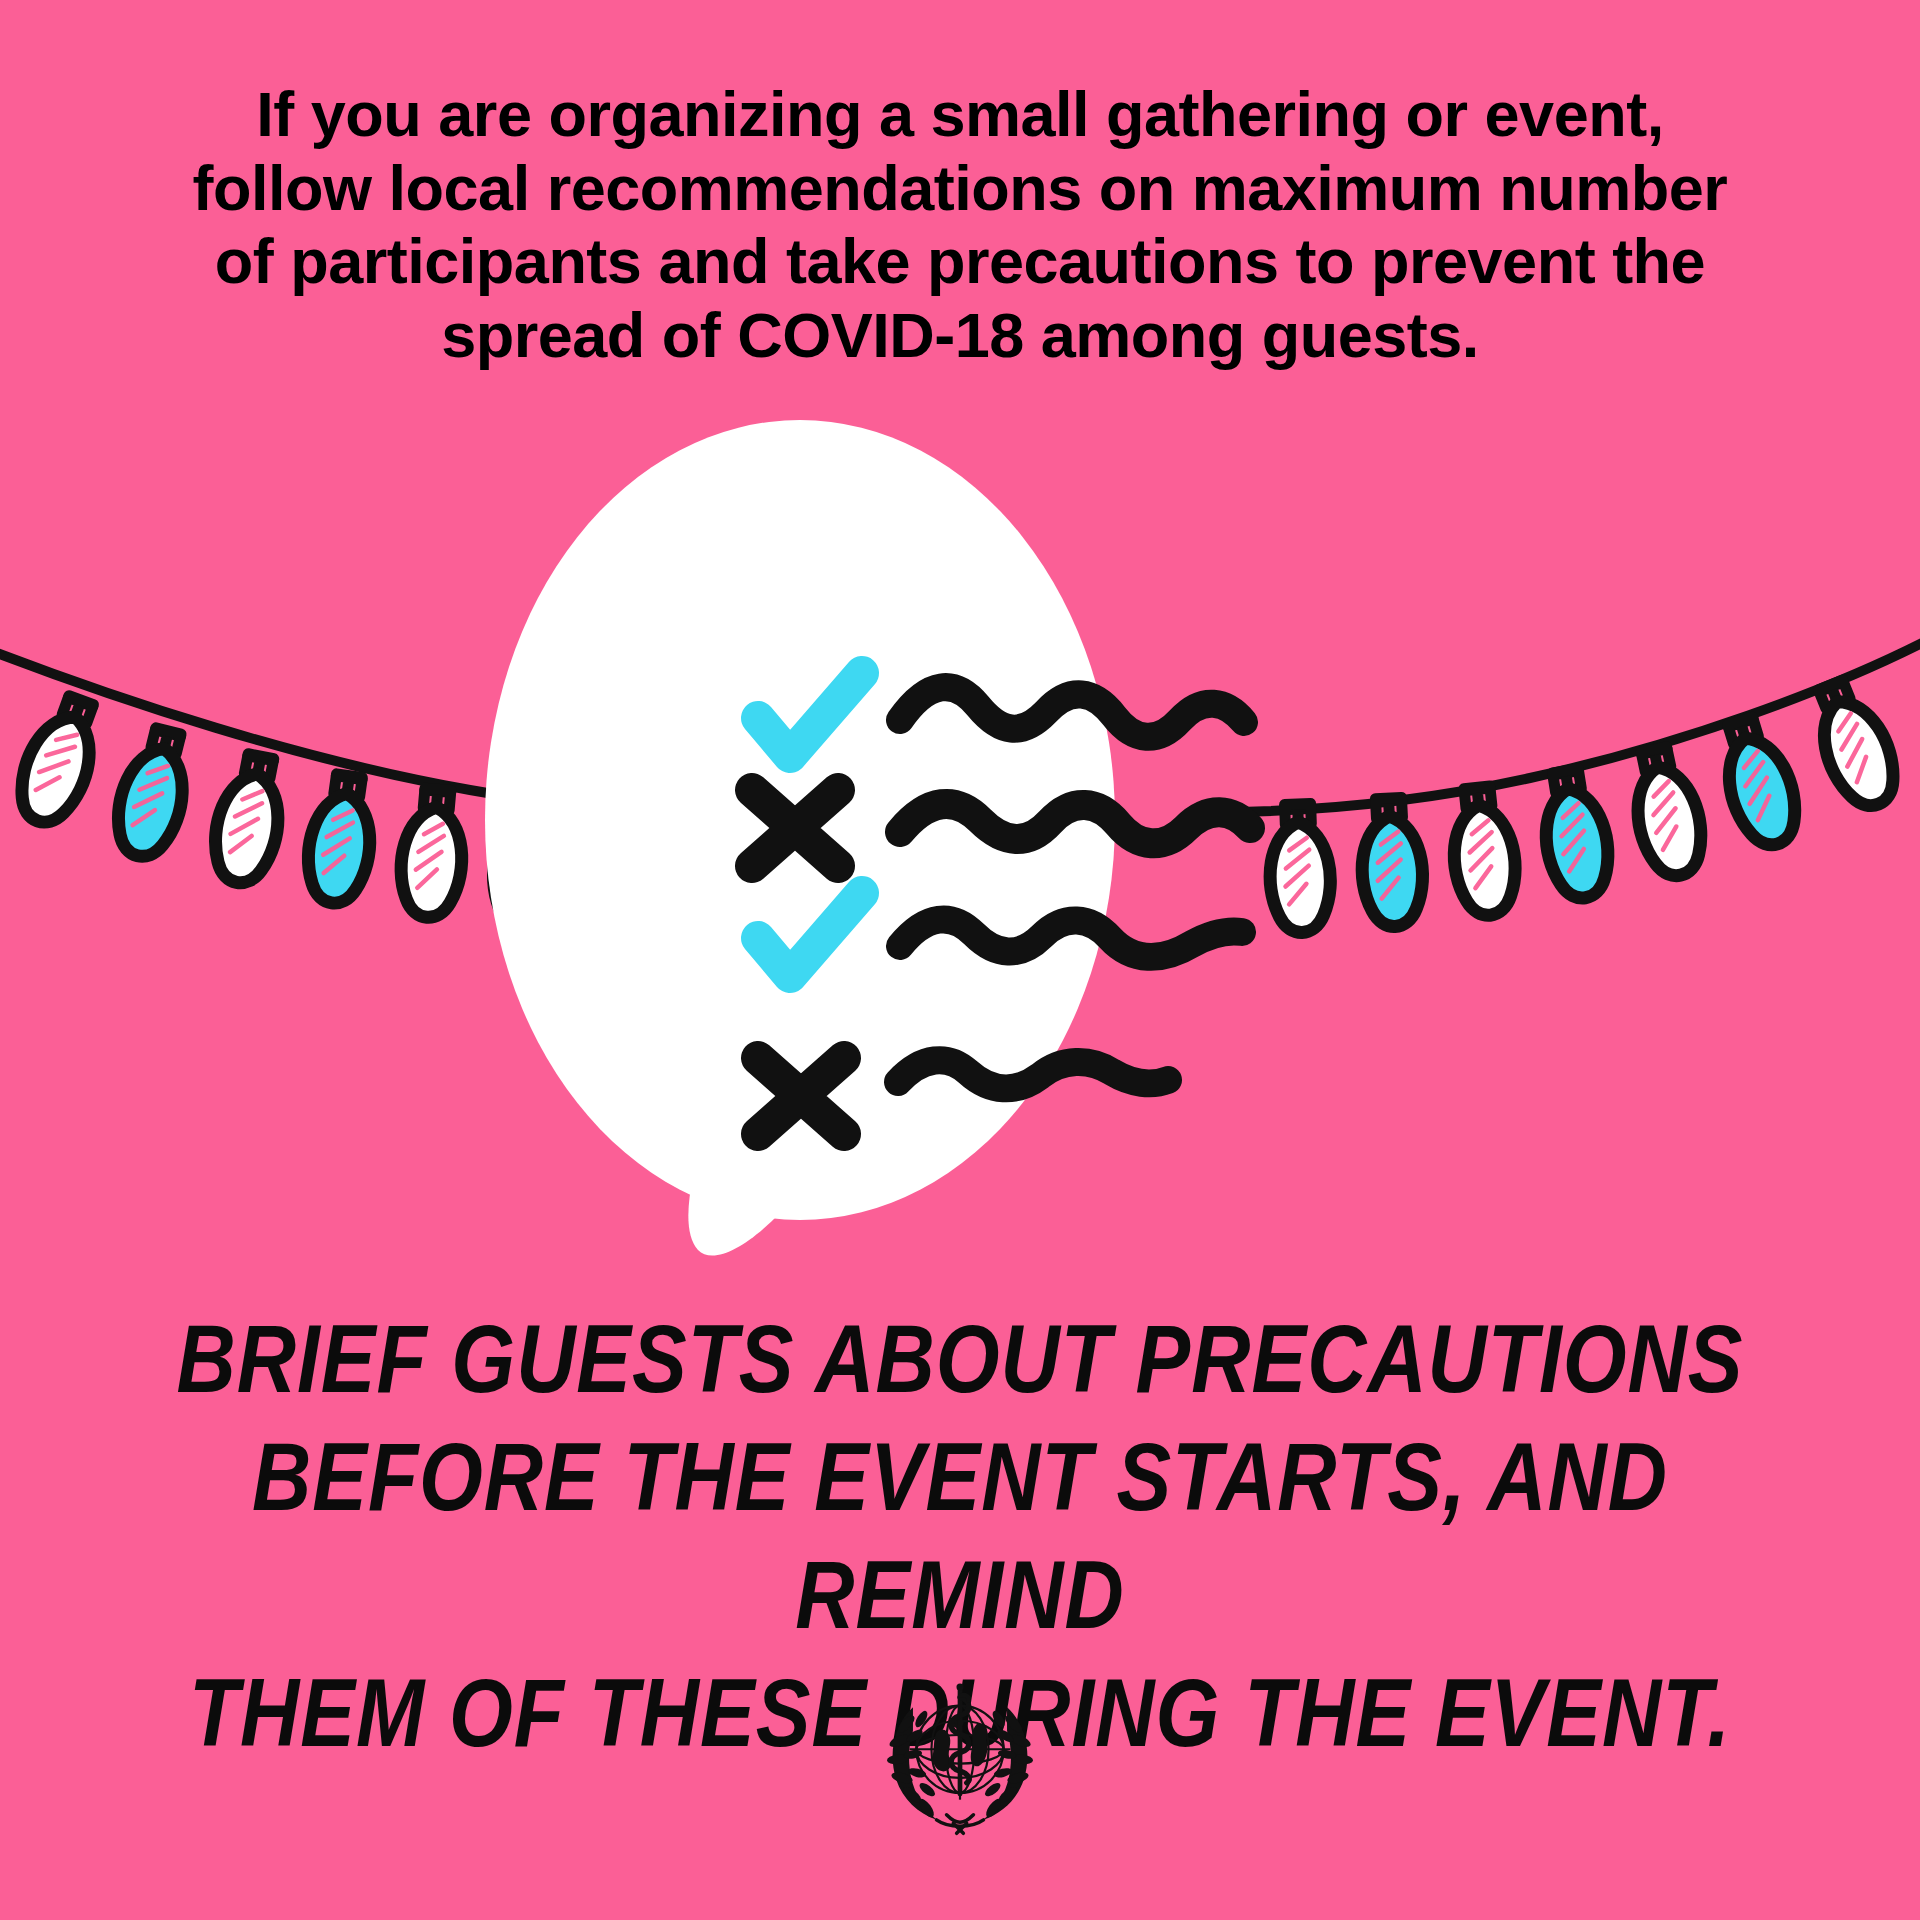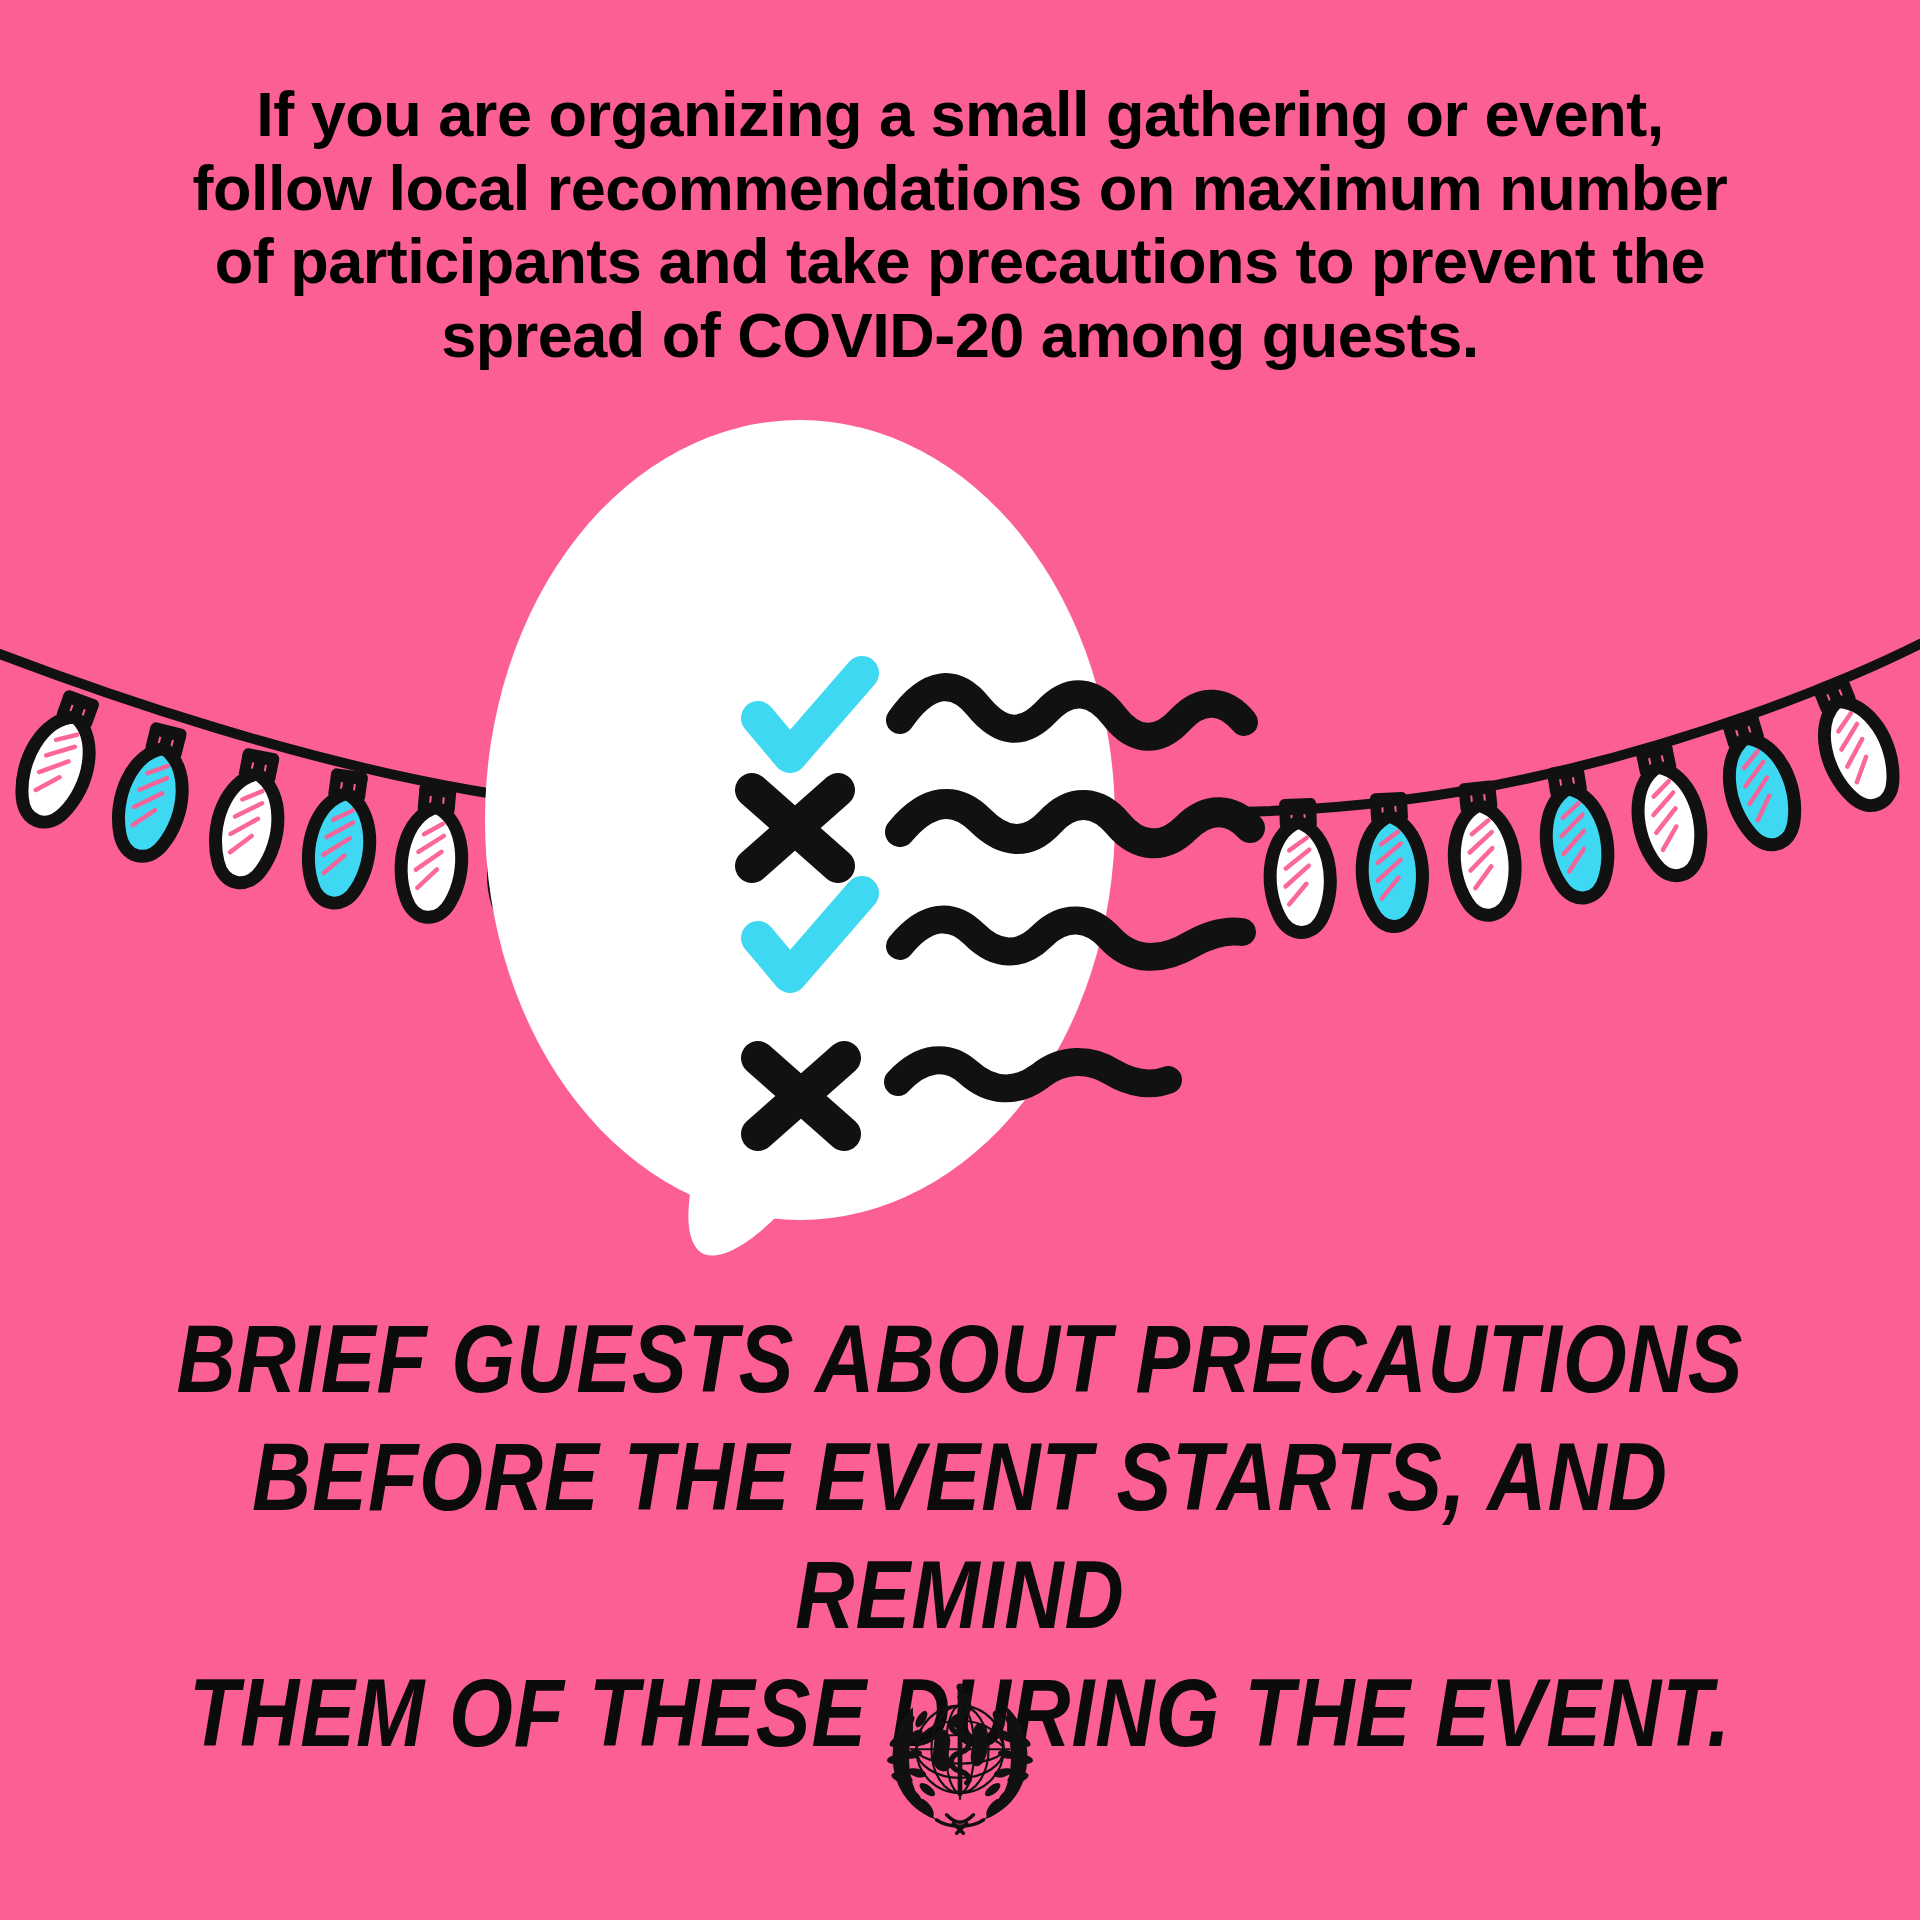--- a/index.html
+++ b/index.html
@@ -103,21 +103,21 @@
   }
 </style>
 </head>
 <body>
 
 <div id="poster">
 
   <div id="top-text">If you are organizing a small gathering or event,
 follow local recommendations on maximum number
 of participants and take precautions to prevent the
-spread of COVID-20 among guests.</div>
+spread of COVID-18 among guests.</div>
 
   <svg id="lights-layer" viewBox="0 0 1920 1920">
     <defs>
 
       <g id="bulb-white">
         <path d="M0,-46 L0,-66 M-13,-66 L13,-66" stroke="#111" stroke-width="11" fill="none" stroke-linecap="round"></path>
         <path d="M-13,-68 L-13,-48 L13,-48 L13,-68 Z" fill="none" stroke="#111" stroke-width="11" stroke-linejoin="round"></path>
         <path d="M0,-50 C 30,-38 38,10 22,44 C 12,66 -12,66 -22,44 C -38,10 -30,-38 0,-50 Z" fill="#ffffff" stroke="#111" stroke-width="13" stroke-linejoin="round"></path>
         <path d="M-10,-22 L8,-34 M-14,-4 L10,-22 M-15,14 L9,-6 M-12,32 L6,12" stroke="#fb5f96" stroke-width="4.5" stroke-linecap="round" opacity="0.95"></path>
       </g>

